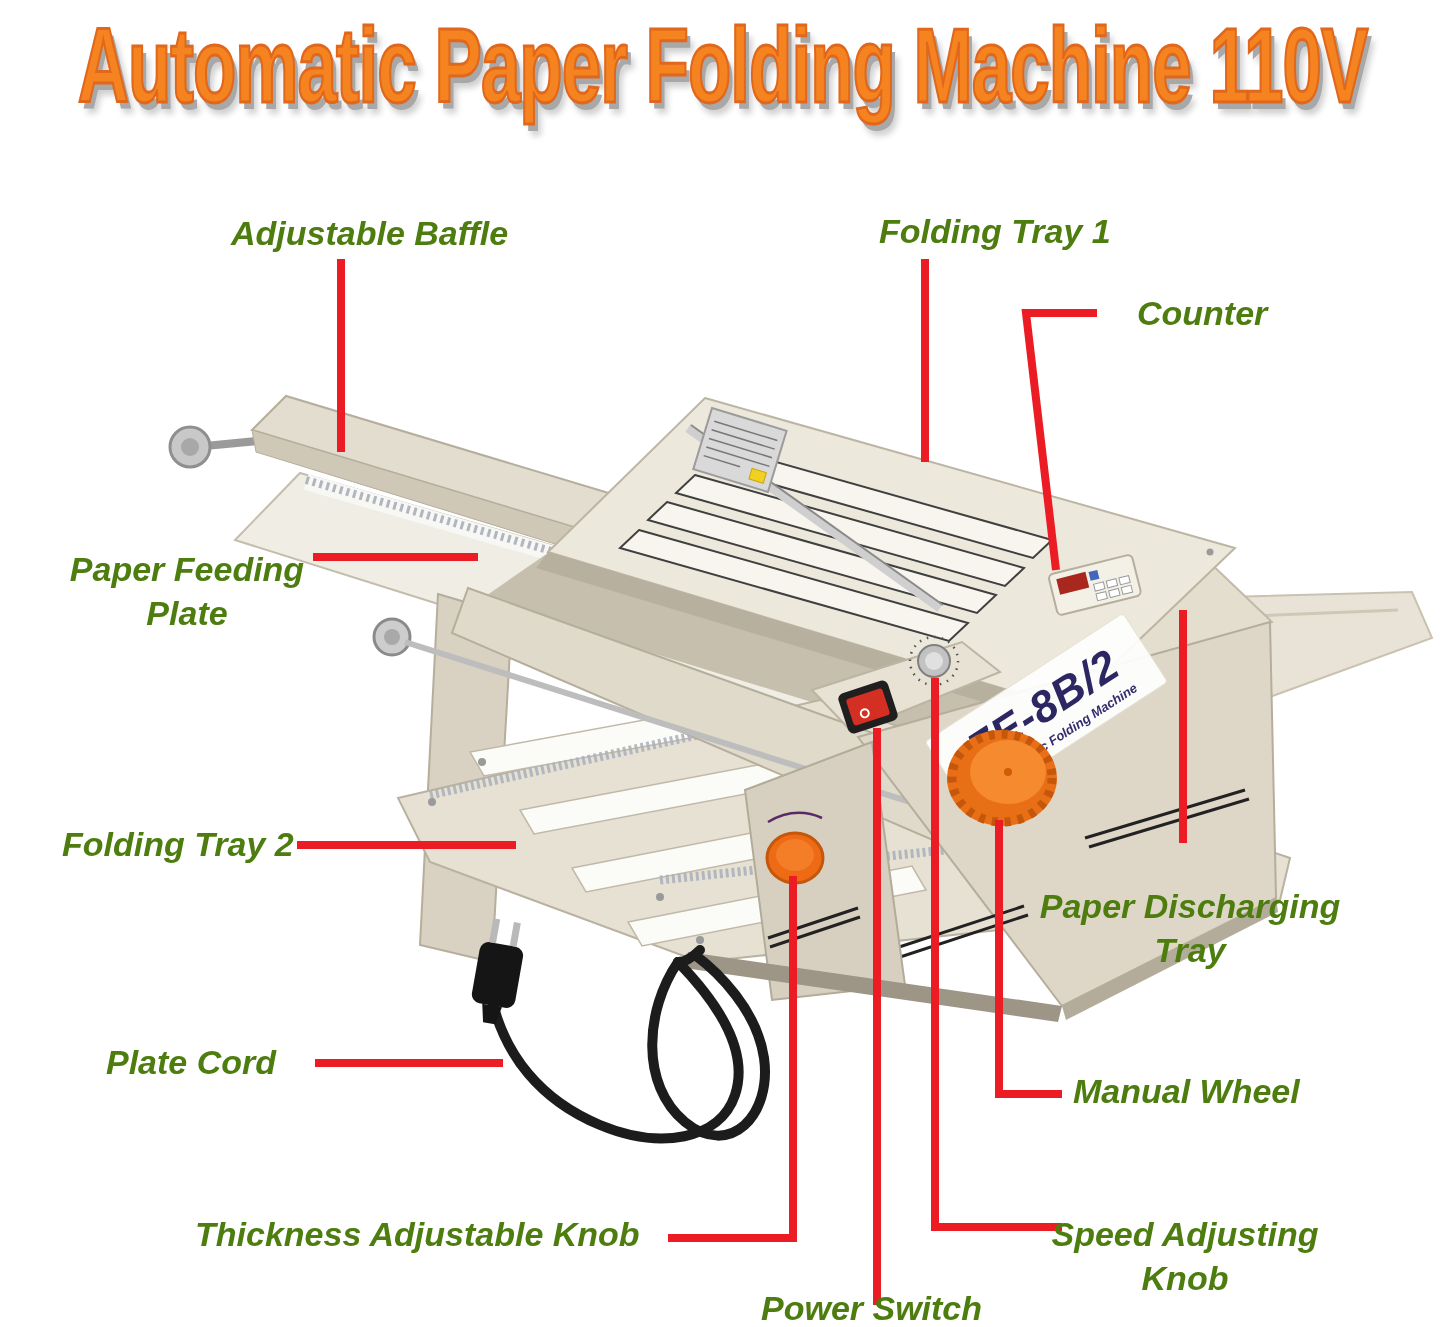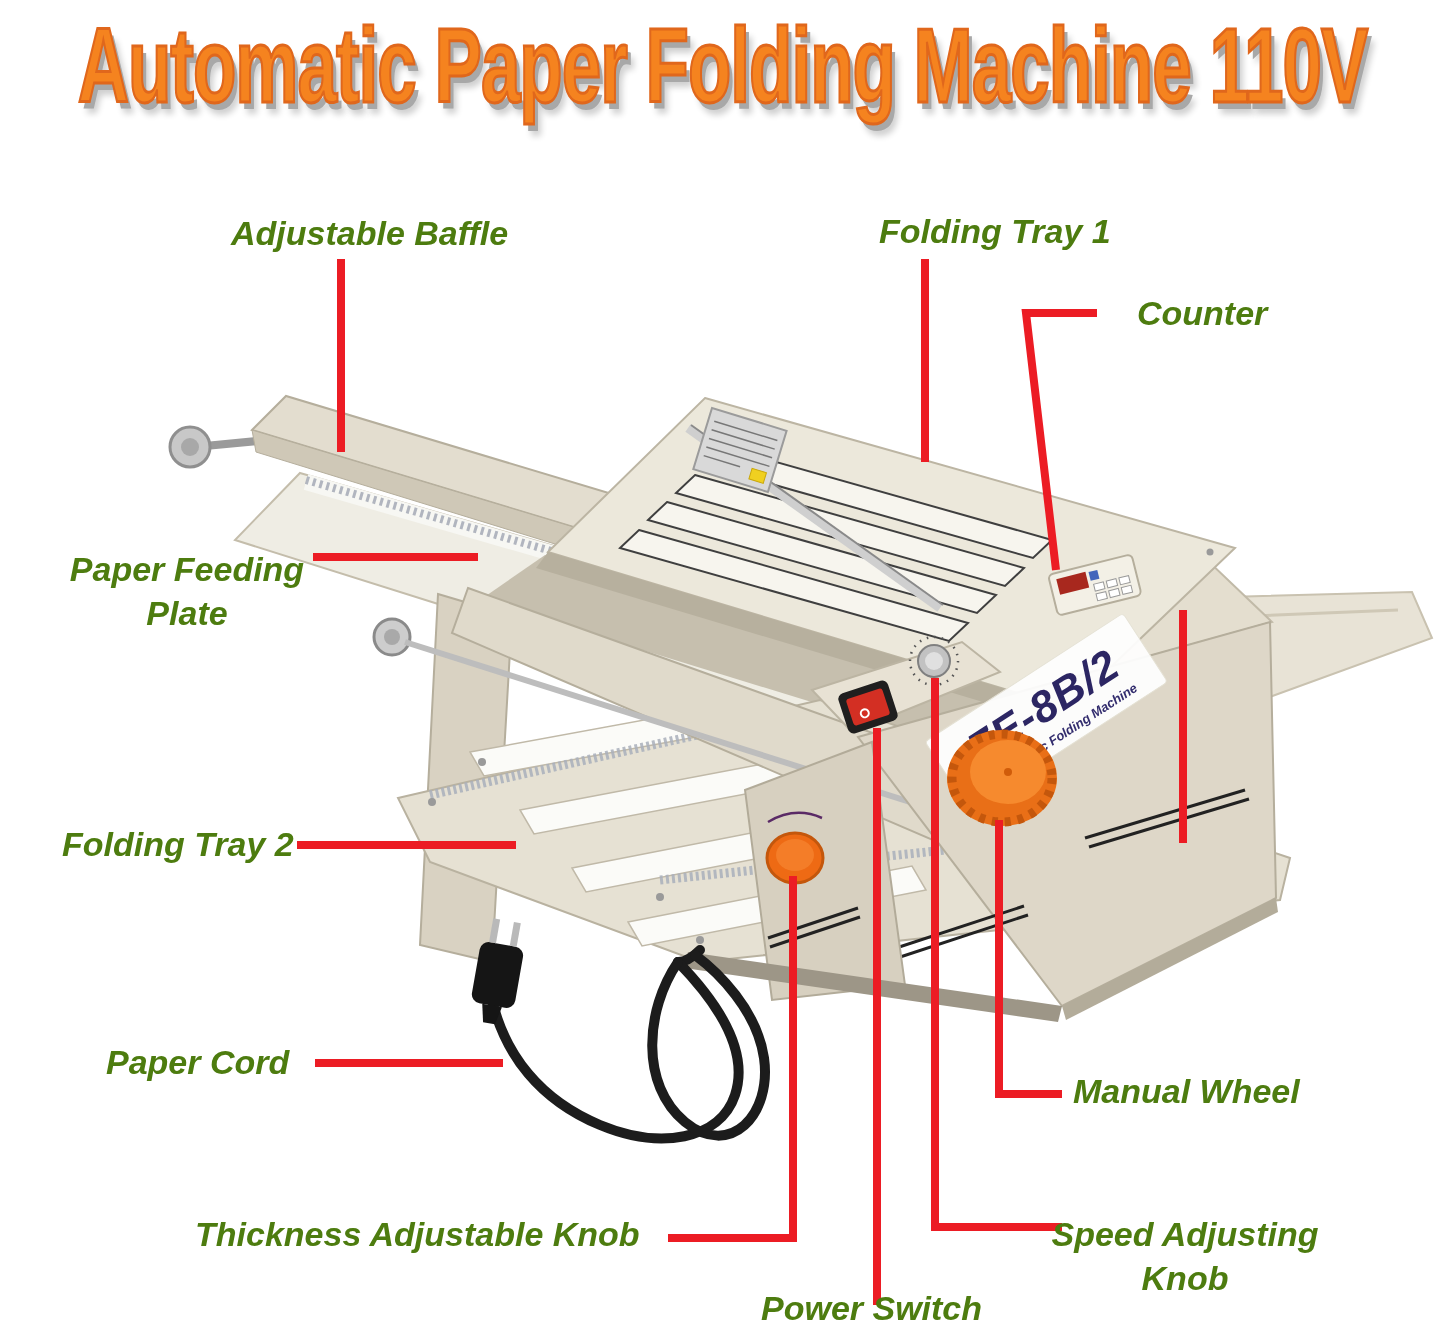--- a/index.html
+++ b/index.html
@@ -206,22 +206,24 @@
 
   <div class="lbl" style="left:842px;top:209px;margin-left:37px;">Folding Tray 1</div>
 
   <div class="lbl" style="left:1117px;top:291px;margin-left:20px;">Counter</div>
 
   <div class="lbl center" style="left:47px;top:511px;width:280px;margin-top:36px;">Paper Feeding
 Plate</div>
 
   <div class="lbl" style="left:62px;top:822px;">Folding Tray 2</div>
 
-
-  <div class="lbl" style="left:106px;top:1040px;">Paper Cord</div>
+  <div class="lbl center" style="left:1025px;top:884px;width:330px;">Paper Discharging
+Tray</div>
+
+  <div class="lbl" style="left:106px;top:1040px;">Plate Cord</div>
 
   <div class="lbl" style="left:1073px;top:1069px;">Manual Wheel</div>
 
   <div class="lbl" style="left:195px;top:1212px;">Thickness Adjustable Knob</div>
 
   <div class="lbl" style="left:761px;top:1286px;">Power Switch</div>
 
   <div class="lbl center" style="left:1045px;top:1212px;width:280px;">Speed Adjusting
 Knob</div>
 

